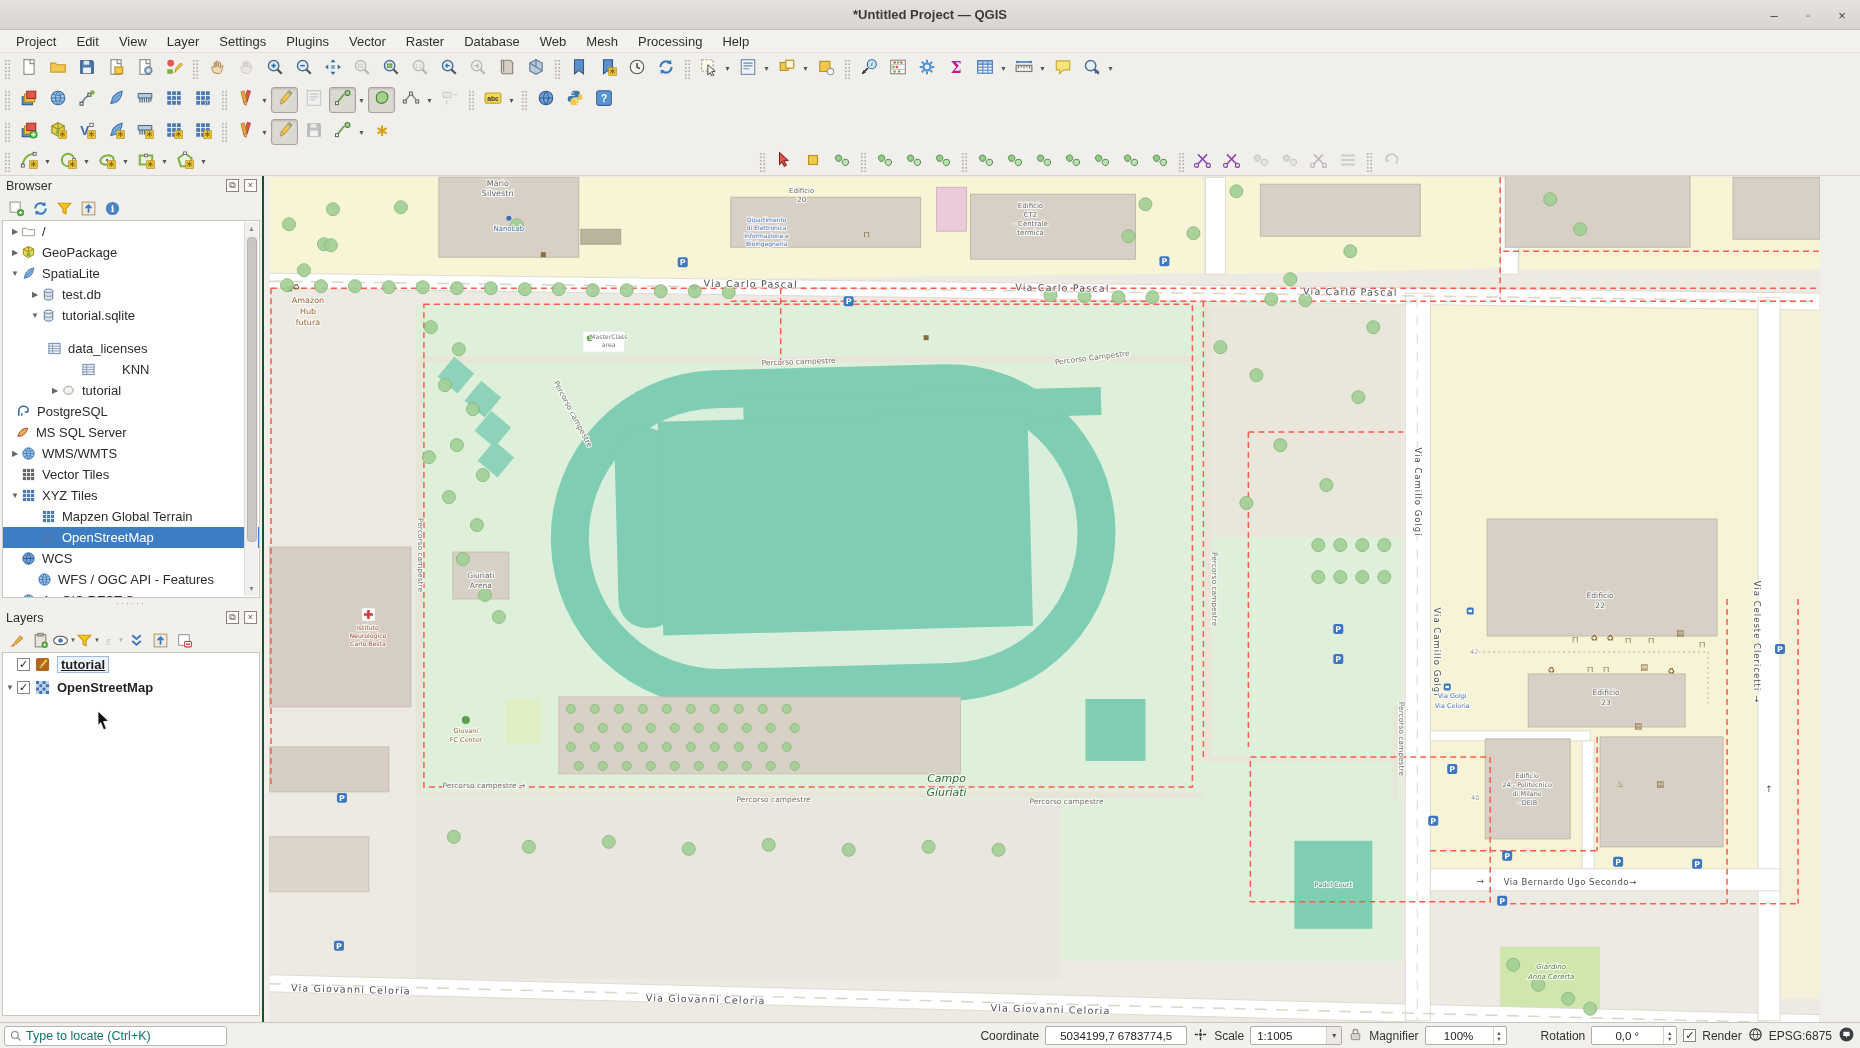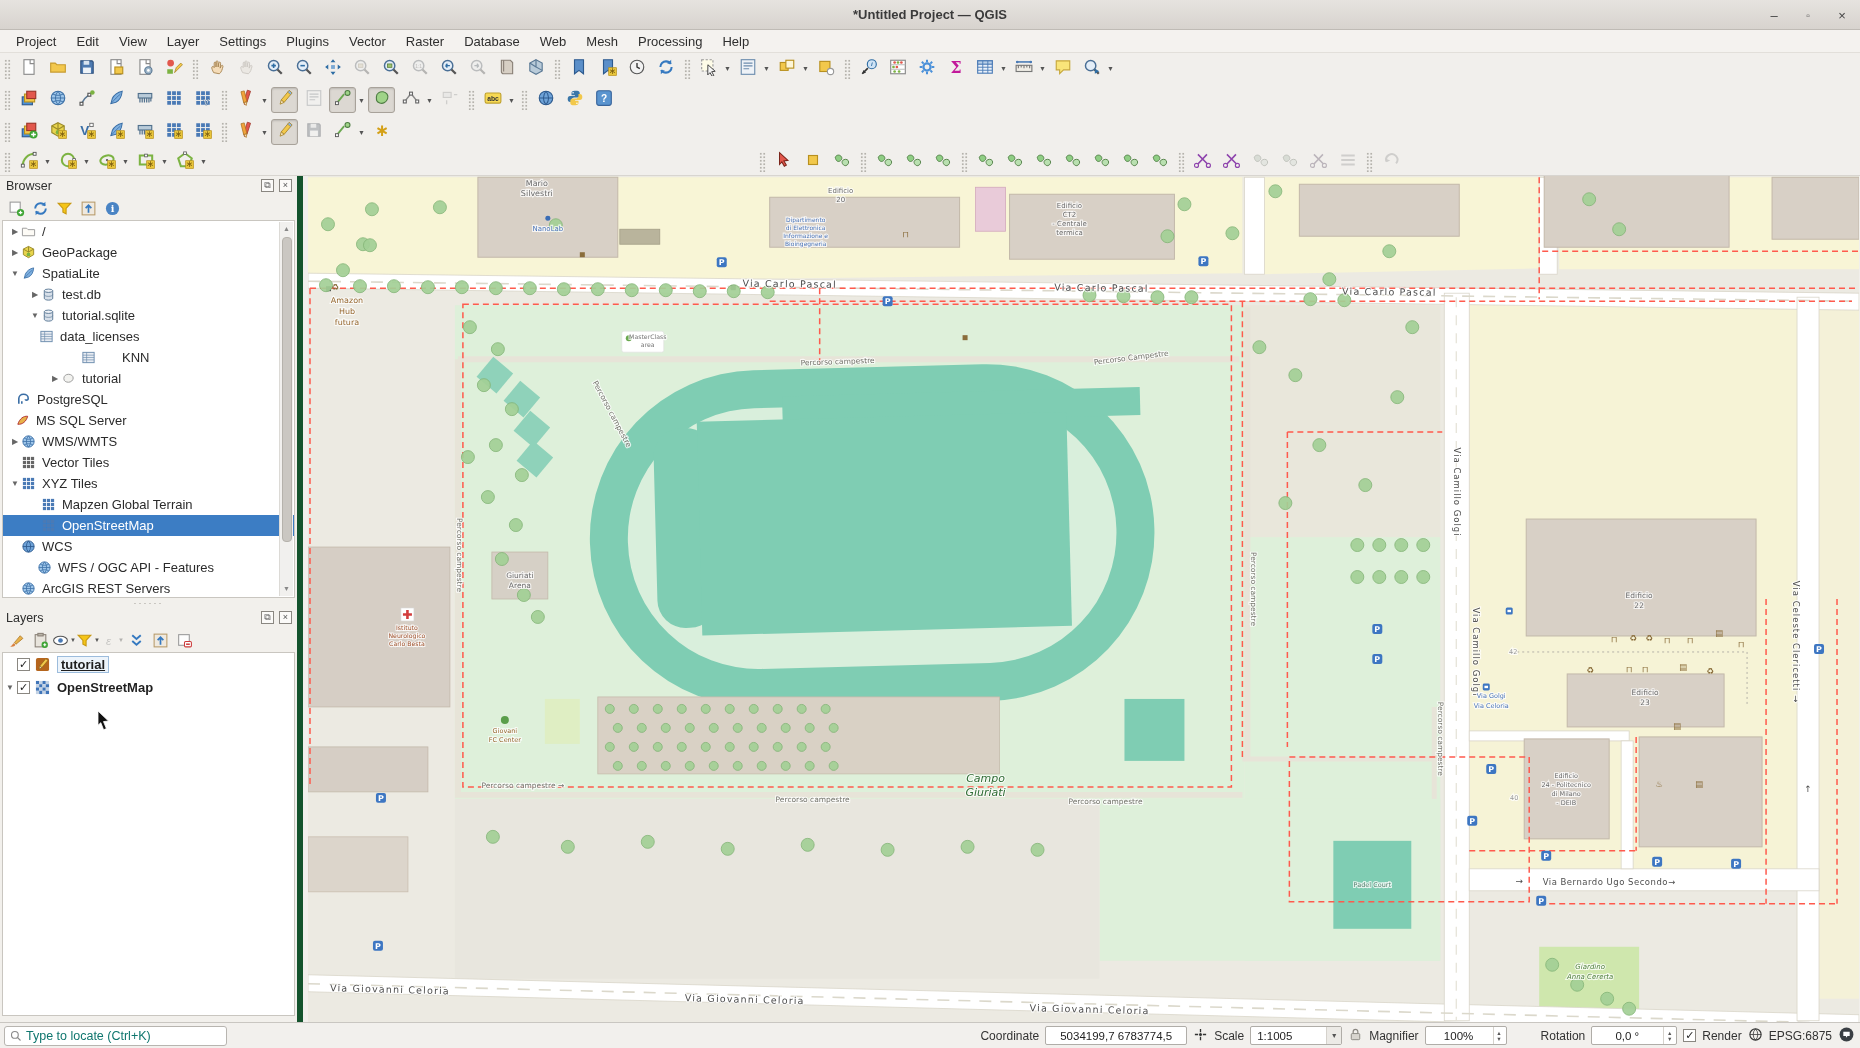--- a/index.html
+++ b/index.html
@@ -28,21 +28,21 @@
   .tbtn { width:27px; height:26px; margin:0 1px; display:flex; align-items:center;
     justify-content:center; border:1px solid transparent; border-radius:3px; position:relative; flex:none; }
   .tbtn.pressed { background:#dcd8d2; border-color:#a8a29a; box-shadow:inset 0 1px 2px rgba(0,0,0,.15); }
   .tbtn.disabled { opacity:.38; filter:grayscale(.8); }
   .dd { width:9px; height:26px; display:flex; align-items:center; justify-content:center;
     font-size:7px; color:#555; flex:none; margin-right:1px; }
   .r4right { position:absolute; left:755px; top:1px; display:flex; align-items:center; }
 
   
   #main { position:absolute; top:176px; left:0; width:1860px; height:846px; display:flex; }
-  #dock { width:303px; background:#f2f0ec; border-right:6px solid #14532d; position:relative; }
+  #dock { width:264px; background:#f2f0ec; border-right:2px solid #14532d; position:relative; }
   .panel-head { height:20px; display:flex; align-items:center; padding:0 6px; position:relative; }
   .panel-title { font-size:12.5px; color:#2f2f2f; }
   .phbtns { position:absolute; right:5px; top:3px; display:flex; gap:5px; }
   .phbtn { width:13px; height:13px; border:1px solid #8a8781; background:#fbfaf8; color:#555;
     font-size:9px; line-height:11px; text-align:center; }
   .panel-tools { height:24px; display:flex; align-items:center; padding-left:4px; }
   .ptbtn { width:24px; height:22px; display:flex; align-items:center; justify-content:center; }
   .tree { background:#fff; border:1px solid #c9c6c0; margin:0 2px; position:relative; overflow:hidden; }
   #btree { height:378px; }
   .trow { height:21px; display:flex; align-items:center; font-size:13px; color:#2b2b2b; white-space:nowrap; }
@@ -877,21 +877,21 @@
           </div>
           <div class="trow" style="padding-left: 26px;">
             <span class="texp">▼</span>
             <span class="ticon"><svg viewBox="0 0 16 16" width="15" height="15">
                 <path d="M3.5 4v8c0 1.2 2 2 4.5 2s4.5-.8 4.5-2V4" fill="#d8e0ea" stroke="#5a7894"></path>
                 <ellipse cx="8" cy="4" rx="4.5" ry="1.8" fill="#eef2f7" stroke="#5a7894"></ellipse>
                 <path d="M3.5 8c0 1.2 2 2 4.5 2s4.5-.8 4.5-2" fill="none" stroke="#5a7894" stroke-width=".7"></path>
               </svg></span>
             <span>tutorial.sqlite</span>
           </div>
-          <div class="trow" style="padding-left: 24px;">
+          <div class="trow" style="padding-left: 32px; margin-top: 12px;">
             <span class="texp"></span>
             <span class="ticon"><svg viewBox="0 0 16 16" width="15" height="15">
                 <rect x="2" y="2.5" width="12" height="11" fill="#e8ecf2" stroke="#6c8cad"></rect>
                 <path d="M2 5.5h12M2 8h12M2 10.5h12M6 2.5v11" stroke="#6c8cad" stroke-width=".7"></path>
               </svg></span>
             <span>data_licenses</span>
           </div>
           <div class="trow" style="padding-left: 46px; gap: 20px;">
             <span class="texp"></span>
             <span class="ticon"><svg viewBox="0 0 16 16" width="15" height="15">

